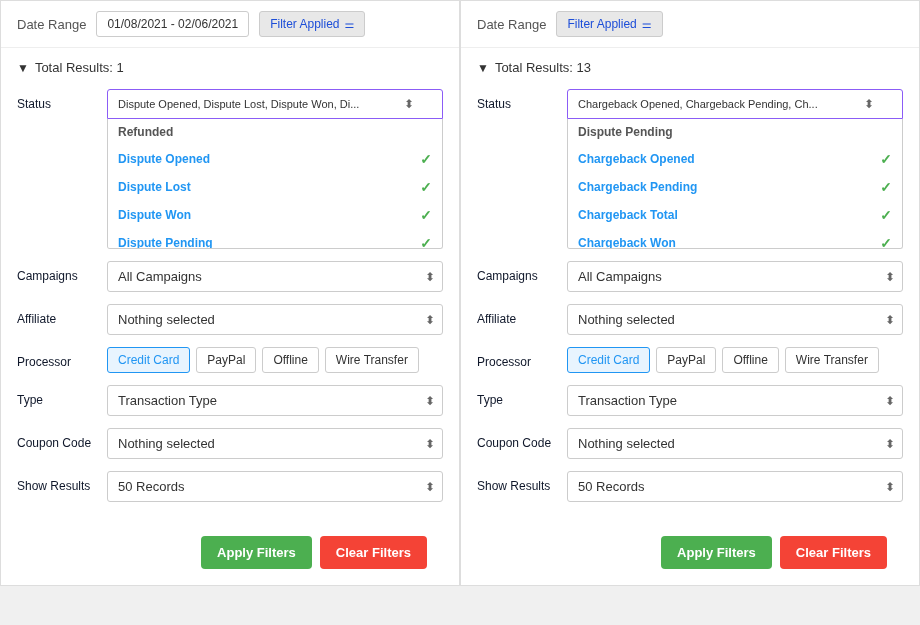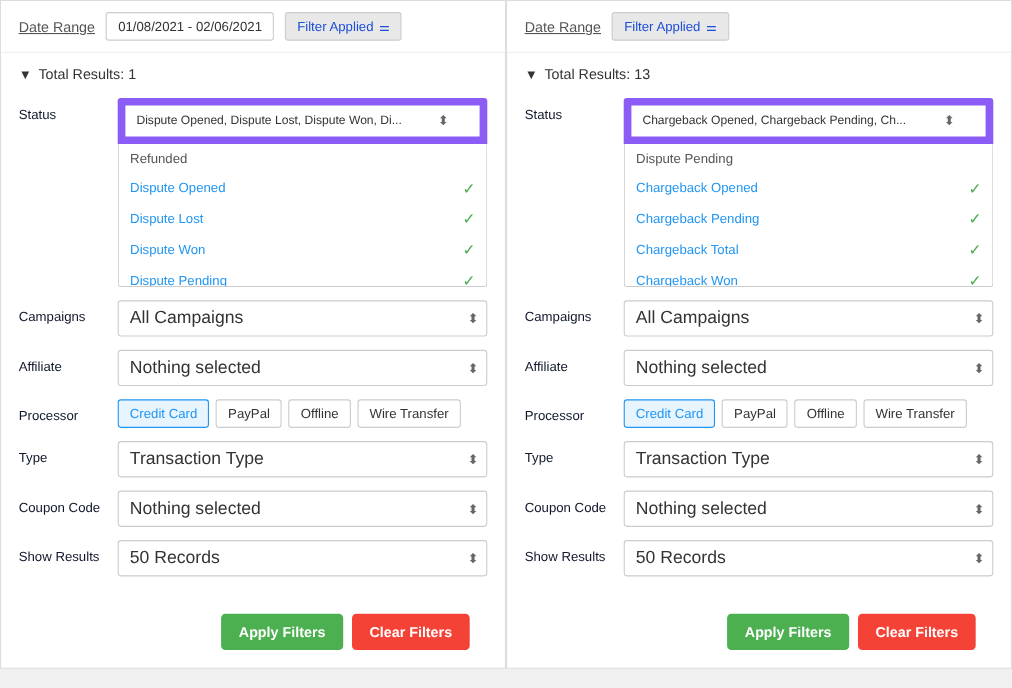--- a/index.html
+++ b/index.html
@@ -29,21 +29,20 @@
       display: flex;
       align-items: center;
       padding: 10px 16px;
       border-bottom: 1px solid #eee;
       gap: 10px;
       background: #fff;
     }
     .date-range-label {
       color: #555;
       font-size: 13px;
-      text-decoration: underline;
     }
     .date-range-value {
       background: #fff;
       border: 1px solid #ccc;
       border-radius: 3px;
       padding: 5px 10px;
       font-size: 12px;
       color: #333;
     }
     .filter-applied-btn {
@@ -90,21 +89,21 @@
     }
     .form-control {
       flex: 1;
       position: relative;
     }
     .select-box {
       width: 100%;
       border: 1px solid #ccc;
       border-radius: 3px;
       padding: 7px 28px 7px 10px;
-      font-size: 16px;
+      font-size: 13px;
       color: #333;
       background: #fff;
       appearance: none;
       cursor: pointer;
     }
     .select-wrapper {
       position: relative;
       width: 100%;
     }
     .select-wrapper::after {
@@ -116,21 +115,21 @@
       font-size: 12px;
       color: #666;
       pointer-events: none;
     }
     .status-dropdown-wrapper {
       position: relative;
       width: 100%;
     }
     .status-select-trigger {
       width: 100%;
-      border: 7px solid #8b5cf6;
+      border: 1px solid #8b5cf6;
       border-radius: 3px 3px 0 0;
       padding: 7px 28px 7px 10px;
       font-size: 11px;
       color: #333;
       background: #fff;
       cursor: pointer;
       display: flex;
       align-items: center;
       justify-content: space-between;
       white-space: nowrap;
@@ -148,20 +147,21 @@
       color: #666;
       flex-shrink: 0;
     }
     .status-dropdown-list {
       border: 1px solid #ccc;
       border-top: none;
       border-radius: 0 0 3px 3px;
       background: #fff;
       max-height: 130px;
       overflow-y: auto;
+      font-weight: bold;
     }
     .dropdown-item {
       display: flex;
       align-items: center;
       justify-content: space-between;
       padding: 6px 10px;
       font-size: 12px;
       cursor: pointer;
     }
     .dropdown-item.blue {

